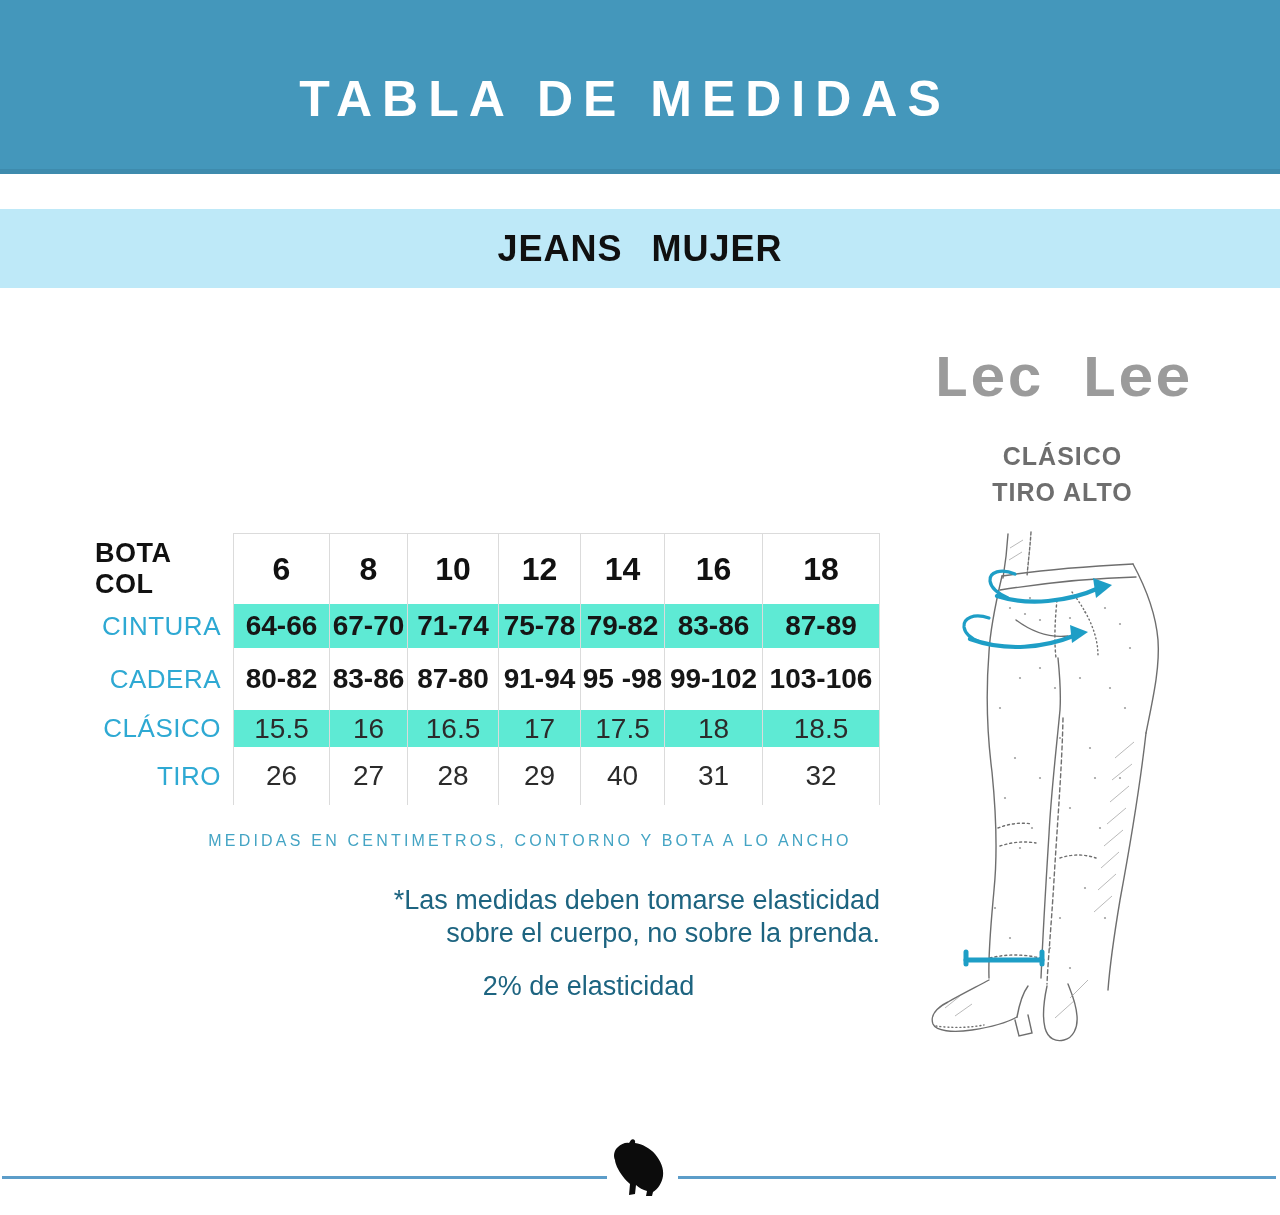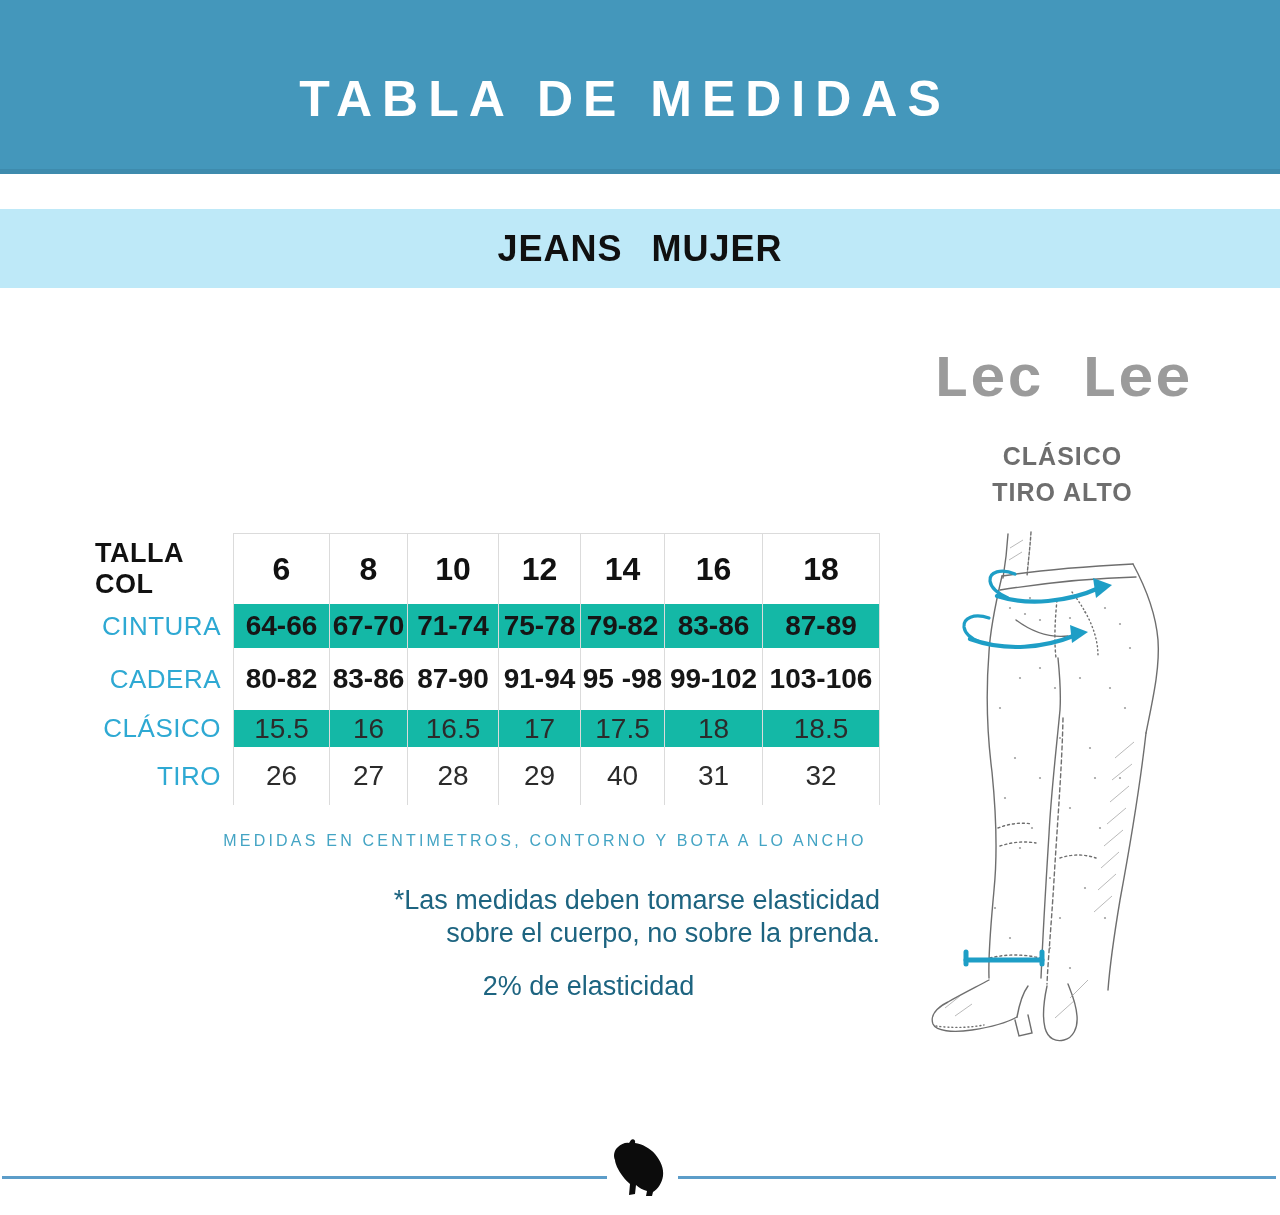--- a/index.html
+++ b/index.html
@@ -36,29 +36,29 @@
     position:absolute;left:95px;top:533px;
     display:grid;
     grid-template-columns:138px 96px 78px 91px 82px 84px 98px 118px;
     grid-template-rows:71px 44px 62px 37px 58px;
   }
   .cell{display:flex;align-items:center;justify-content:center;}
   .lblcell{justify-content:flex-end;padding-right:12px;box-sizing:border-box;}
   .vline{border-left:1px solid #DBDBDB;}
   .vlast{border-right:1px solid #DBDBDB;}
   .topline{border-top:1px solid #DBDBDB;}
-  .band{background:#14b8a6;}
+  .band{background:#5eead4;}
   .corner{font-size:27px;font-weight:bold;letter-spacing:.5px;color:#111111;}
   .rlabel{font-size:26px;color:#2EA9D3;letter-spacing:.5px;}
   .hnum{font-size:32px;font-weight:bold;color:#111111;}
   .vbold{font-size:28px;font-weight:bold;color:#161616;}
   .vreg{font-size:28px;font-weight:400;color:#2b2b2b;}
   
   .units-note{
-    position:absolute;left:95px;top:832px;width:900px;text-align:center;
+    position:absolute;left:80px;top:832px;width:900px;text-align:center;
     font-size:16px;letter-spacing:3.2px;color:#44A4C4;
   }
   .disclaimer{
     position:absolute;left:300px;top:884px;width:580px;text-align:right;
     font-size:27px;line-height:33px;color:#1D6480;
   }
   .elasticity{
     position:absolute;left:300px;top:971px;width:577px;text-align:center;
     font-size:27px;color:#1D6480;
   }
@@ -85,42 +85,42 @@
   <div class="brand">
     <div class="logo">Lec Lee</div>
     <div class="fit">
       <div>CLÁSICO</div>
       <div>TIRO ALTO</div>
     </div>
   </div>
 
   <div class="size-table">
 
-    <div class="cell lblcell corner">TALLA COL</div>
+    <div class="cell lblcell corner">BOTA COL</div>
     <div class="cell vline topline hnum">6</div>
     <div class="cell vline topline hnum">8</div>
     <div class="cell vline topline hnum">10</div>
     <div class="cell vline topline hnum">12</div>
     <div class="cell vline topline hnum">14</div>
     <div class="cell vline topline hnum">16</div>
     <div class="cell vline vlast topline hnum">18</div>
 
     <div class="cell lblcell rlabel">CINTURA</div>
     <div class="cell vline band vbold">64-66</div>
     <div class="cell vline band vbold">67-70</div>
     <div class="cell vline band vbold">71-74</div>
     <div class="cell vline band vbold">75-78</div>
     <div class="cell vline band vbold">79-82</div>
     <div class="cell vline band vbold">83-86</div>
     <div class="cell vline vlast band vbold">87-89</div>
 
     <div class="cell lblcell rlabel">CADERA</div>
     <div class="cell vline vbold">80-82</div>
     <div class="cell vline vbold">83-86</div>
-    <div class="cell vline vbold">87-90</div>
+    <div class="cell vline vbold">87-80</div>
     <div class="cell vline vbold">91-94</div>
     <div class="cell vline vbold">95 -98</div>
     <div class="cell vline vbold">99-102</div>
     <div class="cell vline vlast vbold">103-106</div>
 
     <div class="cell lblcell rlabel">CLÁSICO</div>
     <div class="cell vline band vreg">15.5</div>
     <div class="cell vline band vreg">16</div>
     <div class="cell vline band vreg">16.5</div>
     <div class="cell vline band vreg">17</div>

